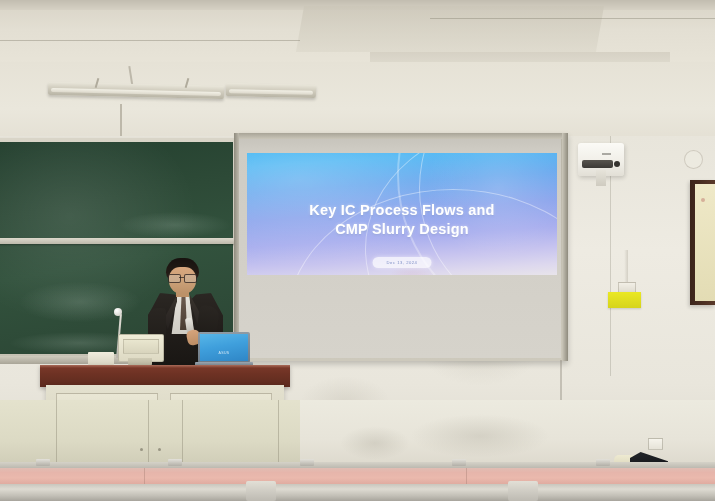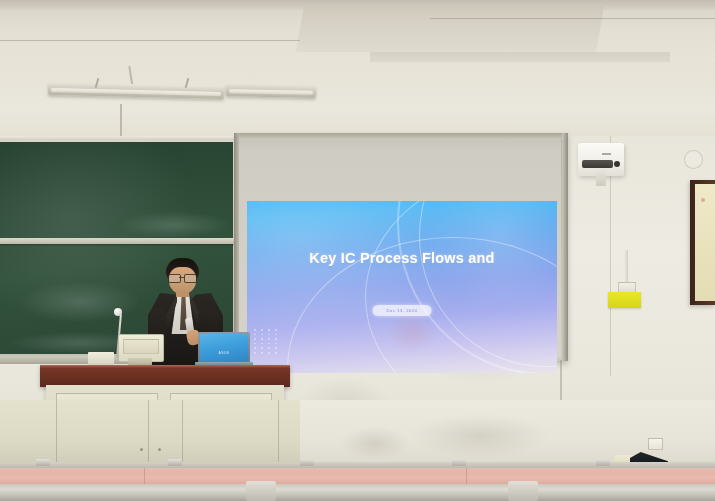--- a/index.html
+++ b/index.html
@@ -122,33 +122,32 @@
     position:absolute;left:234px;top:133px;width:5px;height:228px;
     background:linear-gradient(90deg,#8f8b7e,#bdb9ac);
   }
   .screen-edge-r{
     position:absolute;left:562px;top:133px;width:6px;height:228px;
     background:linear-gradient(90deg,#cbc7ba,#8f8b7e);
   }
 
   
   .slide{
-    position:absolute;left:247px;top:153px;width:310px;height:172px;
+    position:absolute;left:247px;top:153px;width:310px;height:122px;
     overflow:hidden;
     background:linear-gradient(176deg,
        #3fb4f2 0%,
        #52b7f3 10%,
        #6aa9ee 28%,
        #8ba4ec 48%,
        #a8aeee 66%,
        #c6c3ef 80%,
        #ddd8ee 92%,
        #e8e4ea 100%);
     filter:blur(.18px);
-    margin-top:48px;
   }
   .slide-glow{
     position:absolute;left:-10%;top:-30%;width:90%;height:130%;
     background:radial-gradient(ellipse at 30% 40%,rgba(255,255,255,.22),rgba(255,255,255,0) 65%);
   }
   .swoosh{
     position:absolute;
     border:1px solid rgba(255,255,255,.40);
     border-radius:50%;
     background:transparent;
@@ -594,20 +593,21 @@
         <i></i>
         <i></i>
       <i></i>
         <i></i>
         <i></i>
         <i></i>
     </div>
 
     <div class="slide-title">
       <div>Key IC Process Flows and</div>
+      <div>CMP Slurry Design</div>
     </div>
 
     <div class="slide-badge">Dec 13, 2024</div>
   </div>
 
   <div class="person">
     <div class="p-suit"></div>
     <div class="p-shirt"></div>
     <div class="p-tie"></div>
     <div class="p-lapel l"></div>

